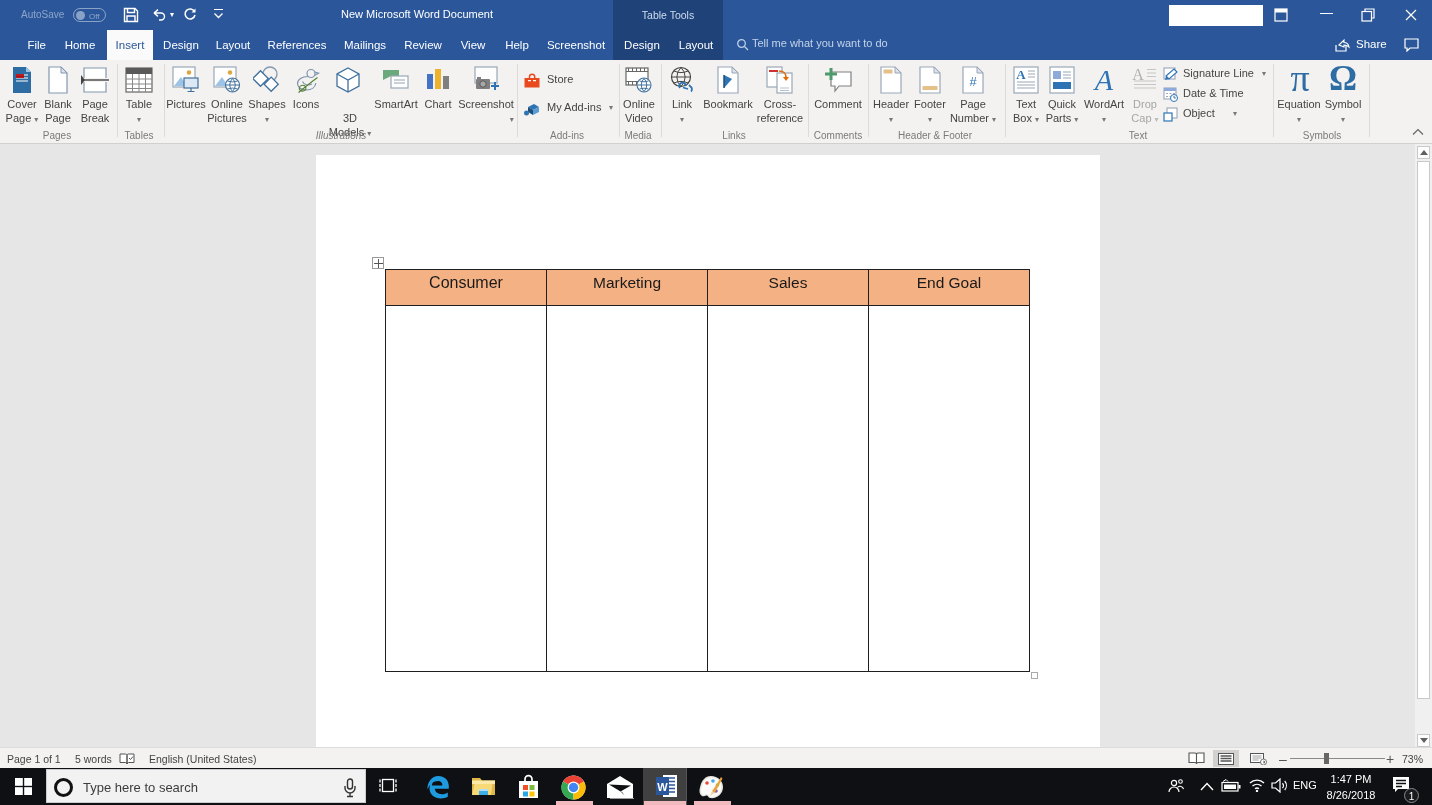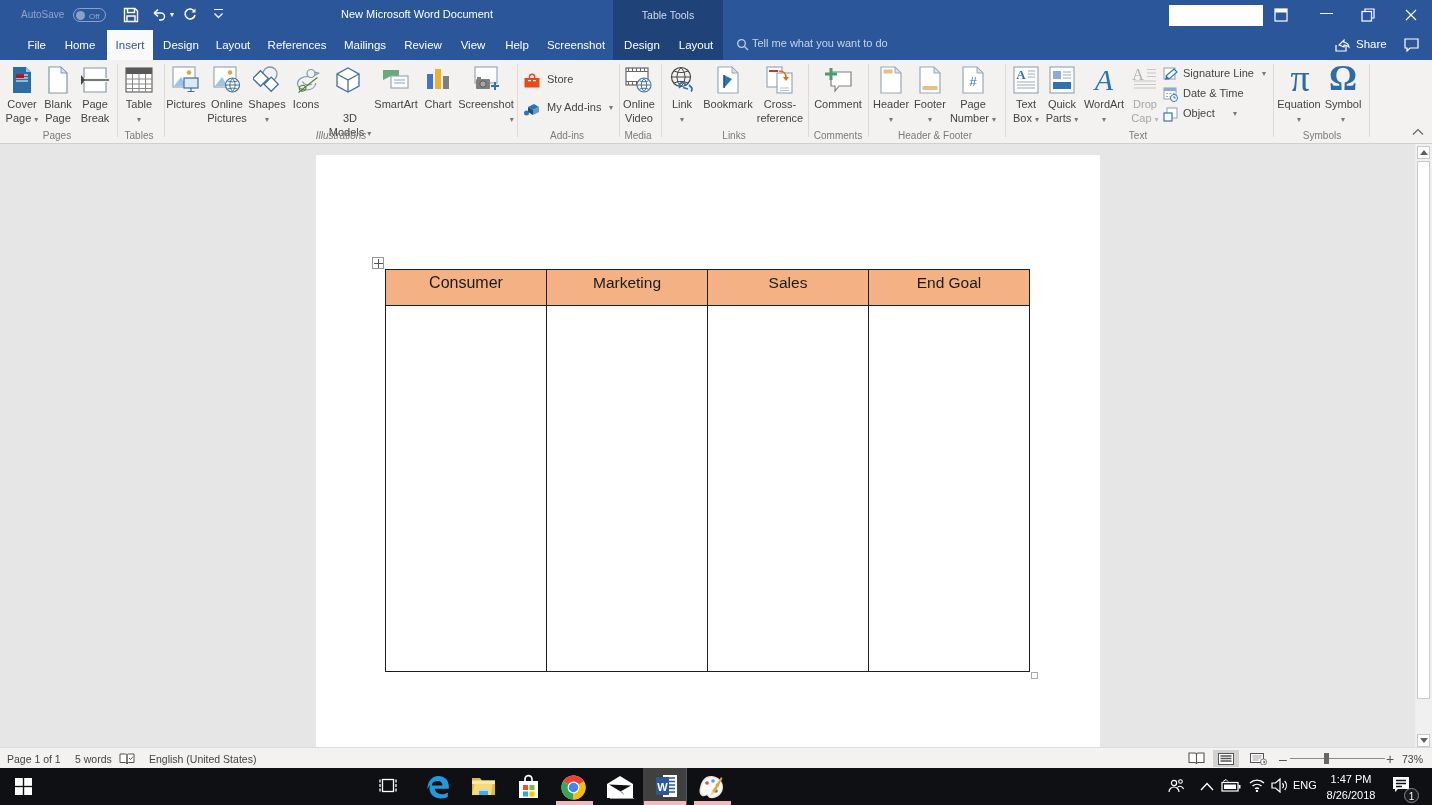--- a/index.html
+++ b/index.html
@@ -396,20 +396,28 @@
   </div>
   <div class="abs" id="taskbar">
 
     <svg class="abs" style="left:15px;top:10px;" width="17" height="17" viewBox="0 0 17 17">
       <rect x="0" y="0" width="7.8" height="7.8" fill="#fff"></rect>
       <rect x="9.2" y="0" width="7.8" height="7.8" fill="#fff"></rect>
       <rect x="0" y="9.2" width="7.8" height="7.8" fill="#fff"></rect>
       <rect x="9.2" y="9.2" width="7.8" height="7.8" fill="#fff"></rect>
     </svg>
 
+    <div class="abs" style="left:46px;top:1px;width:320px;height:34px;background:#f2f2f2;border:1px solid #ccc;">
+      <div class="abs" style="left:7px;top:8px;width:19px;height:19px;border:3.5px solid #111;border-radius:50%;background:#f2f2f2;"></div>
+      <div class="abs" style="left:36px;top:10px;font-size:13px;color:#3c3c3c;">Type here to search</div>
+      <svg class="abs" style="left:296px;top:8px;" width="14" height="20" viewBox="0 0 14 20">
+        <rect x="4.5" y="1" width="5" height="10" rx="2.5" fill="none" stroke="#333" stroke-width="1.4"></rect>
+        <path d="M2 8 v2 a5 5 0 0 0 10 0 V8 M7 15 v3 M4 18.5 h6" fill="none" stroke="#333" stroke-width="1.4"></path>
+      </svg>
+    </div>
 
     <svg class="abs" style="left:379px;top:9px;" width="18" height="17" viewBox="0 0 18 17">
       <rect x="3.5" y="2.5" width="11" height="12" fill="none" stroke="#fff" stroke-width="1.3"></rect>
       <path d="M1 2.5 v3 M1 7 v3 M1 11.5 v3 M17 2.5 v3 M17 7 v3 M17 11.5 v3" stroke="#fff" stroke-width="1.3"></path>
     </svg>
 
     <svg class="abs" style="left:426px;top:6.5px;" width="24" height="24" viewBox="0 0 24 24">
       <path d="M1.5 14.5 C1 7 6 1 12.3 1 C18.5 1 22.8 5.2 22.8 11 V13.8 H8.8 C9.2 17.2 12 19.2 15.8 19.2 C18.2 19.2 20.3 18.5 21.8 17.4 V21.8 C20 22.9 17.6 23.4 14.8 23.4 C8.5 23.4 4.3 20 3.6 14.8 C3.2 10.9 5 7.6 8.3 5.9 C6.6 7.3 5.9 9 5.9 10.6 H16.4 C16.4 7.7 14.8 6.1 12.2 6.1 C7.6 6.1 3.3 9.6 1.5 14.5 Z" fill="#1e9ae0"></path>
     </svg>
 

